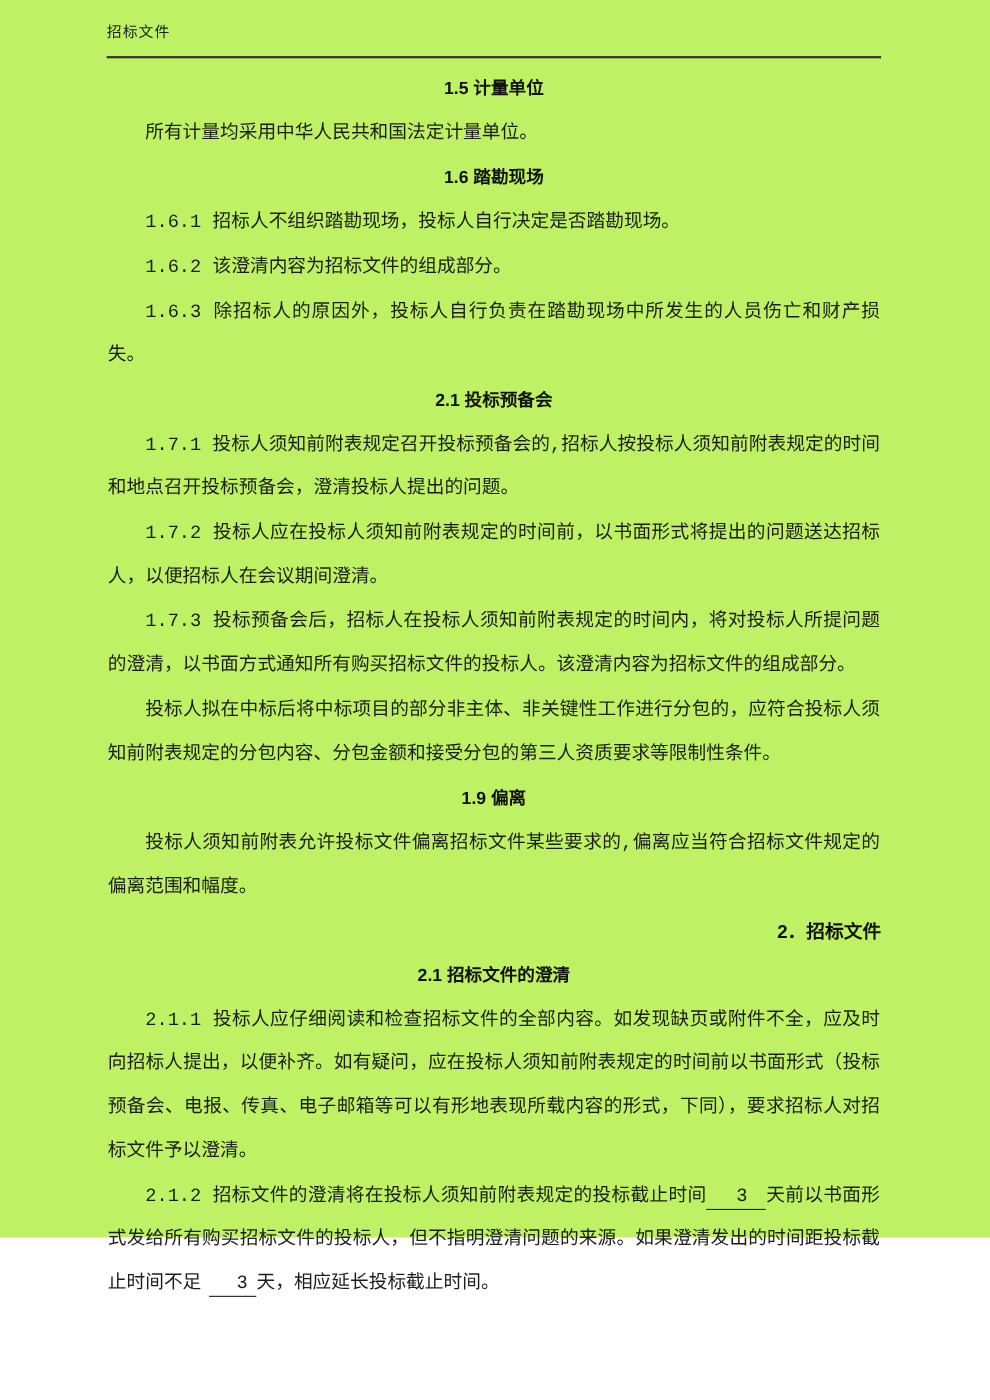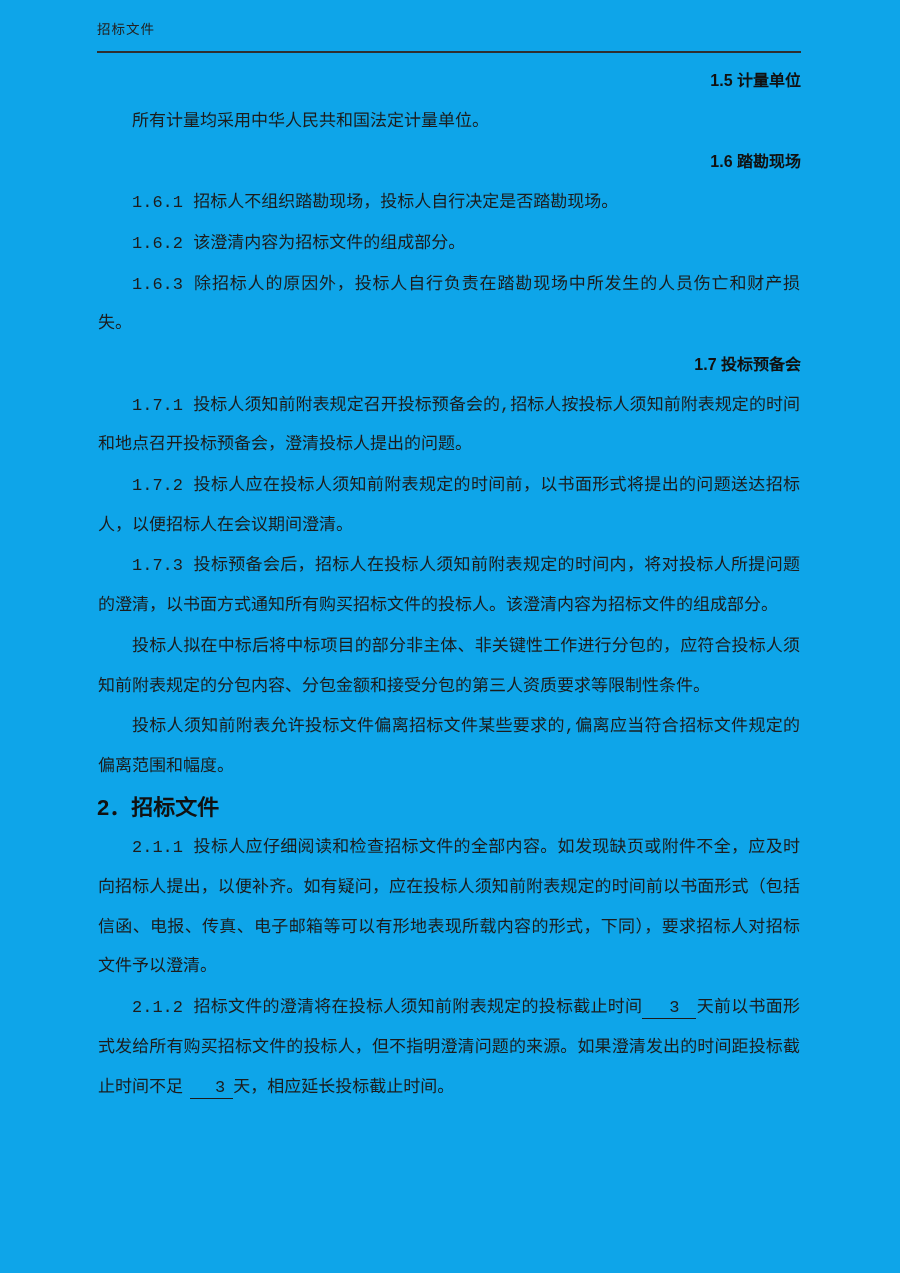--- a/index.html
+++ b/index.html
@@ -8,22 +8,22 @@
     width: 900px;
     height: 1273px;
     background: #ffffff;
     color: #1c1c1c;
     font-family: "Liberation Serif", "DejaVu Serif", serif;
     overflow: hidden;
   }
   .page {
     position: relative;
     width: 900px;
-    height: 1273px;
-    background: #0ea5e9;
+    height: 1125px;
+    background: #bef264;
   }
   .content {
     position: relative;
     margin-left: 97px;
     margin-right: 99px; 
   }
   .doc-header {
     padding-top: 20px;
     font-size: 13.5px;
     letter-spacing: 1px;
@@ -41,30 +41,30 @@
     font-size: 17px;
     line-height: 39.7px;
     text-align: justify;
   }
   .h-sub {
     font-family: "Liberation Sans", "DejaVu Sans", sans-serif;
     font-size: 16px;
     font-weight: bold;
     margin: 0;
     line-height: 39.7px;
-    text-align: right;
+    text-align: center;
     color: #111;
   }
   .h-main {
     font-family: "Liberation Sans", "DejaVu Sans", sans-serif;
-    font-size: 22px;
+    font-size: 17px;
     font-weight: bold;
     margin: 0;
     line-height: 39.7px;
-    text-align: left;
+    text-align: right;
     color: #111;
   }
   .body-flow p {
     margin: 1px;
     text-indent: 2em;
     font-family: Liberation Mono, monospace;
   }
   .blank {
     border-bottom: 1px solid #1c1c1c;
     display: inline-block;
@@ -86,31 +86,33 @@
     <div class="body-flow">
 
       <h3 class="h-sub">1.5 计量单位</h3>
       <p>所有计量均采用中华人民共和国法定计量单位。</p>
 
       <h3 class="h-sub">1.6 踏勘现场</h3>
       <p>1.6.1 招标人不组织踏勘现场，投标人自行决定是否踏勘现场。</p>
       <p>1.6.2 该澄清内容为招标文件的组成部分。</p>
       <p>1.6.3 除招标人的原因外，投标人自行负责在踏勘现场中所发生的人员伤亡和财产损失。</p>
 
-      <h3 class="h-sub">1.7 投标预备会</h3>
+      <h3 class="h-sub">2.1 投标预备会</h3>
       <p>1.7.1 投标人须知前附表规定召开投标预备会的,招标人按投标人须知前附表规定的时间和地点召开投标预备会，澄清投标人提出的问题。</p>
       <p>1.7.2 投标人应在投标人须知前附表规定的时间前，以书面形式将提出的问题送达招标人，以便招标人在会议期间澄清。</p>
       <p>1.7.3 投标预备会后，招标人在投标人须知前附表规定的时间内，将对投标人所提问题的澄清，以书面方式通知所有购买招标文件的投标人。该澄清内容为招标文件的组成部分。</p>
 
       <p>投标人拟在中标后将中标项目的部分非主体、非关键性工作进行分包的，应符合投标人须知前附表规定的分包内容、分包金额和接受分包的第三人资质要求等限制性条件。</p>
 
+      <h3 class="h-sub">1.9 偏离</h3>
       <p>投标人须知前附表允许投标文件偏离招标文件某些要求的,偏离应当符合招标文件规定的偏离范围和幅度。</p>
 
       <h2 class="h-main">2．招标文件</h2>
 
-      <p>2.1.1 投标人应仔细阅读和检查招标文件的全部内容。如发现缺页或附件不全，应及时向招标人提出，以便补齐。如有疑问，应在投标人须知前附表规定的时间前以书面形式（包括信函、电报、传真、电子邮箱等可以有形地表现所载内容的形式，下同），要求招标人对招标文件予以澄清。</p>
+      <h3 class="h-sub">2.1 招标文件的澄清</h3>
+      <p>2.1.1 投标人应仔细阅读和检查招标文件的全部内容。如发现缺页或附件不全，应及时向招标人提出，以便补齐。如有疑问，应在投标人须知前附表规定的时间前以书面形式（投标预备会、电报、传真、电子邮箱等可以有形地表现所载内容的形式，下同），要求招标人对招标文件予以澄清。</p>
 
       <p><span>2.1.2 招标文件的澄清将在投标人须知前附表规定的投标截止时间</span><span class="blank blank-1">3</span><span>天前以书面形式发给所有购买招标文件的投标人，但不指明澄清问题的来源。如果澄清发出的时间距投标截止时间不足</span><span class="blank blank-2">3</span><span>天，相应延长投标截止时间。</span></p>
 
 
     </div>
   </div>
 </div>
 
 </body></html>

